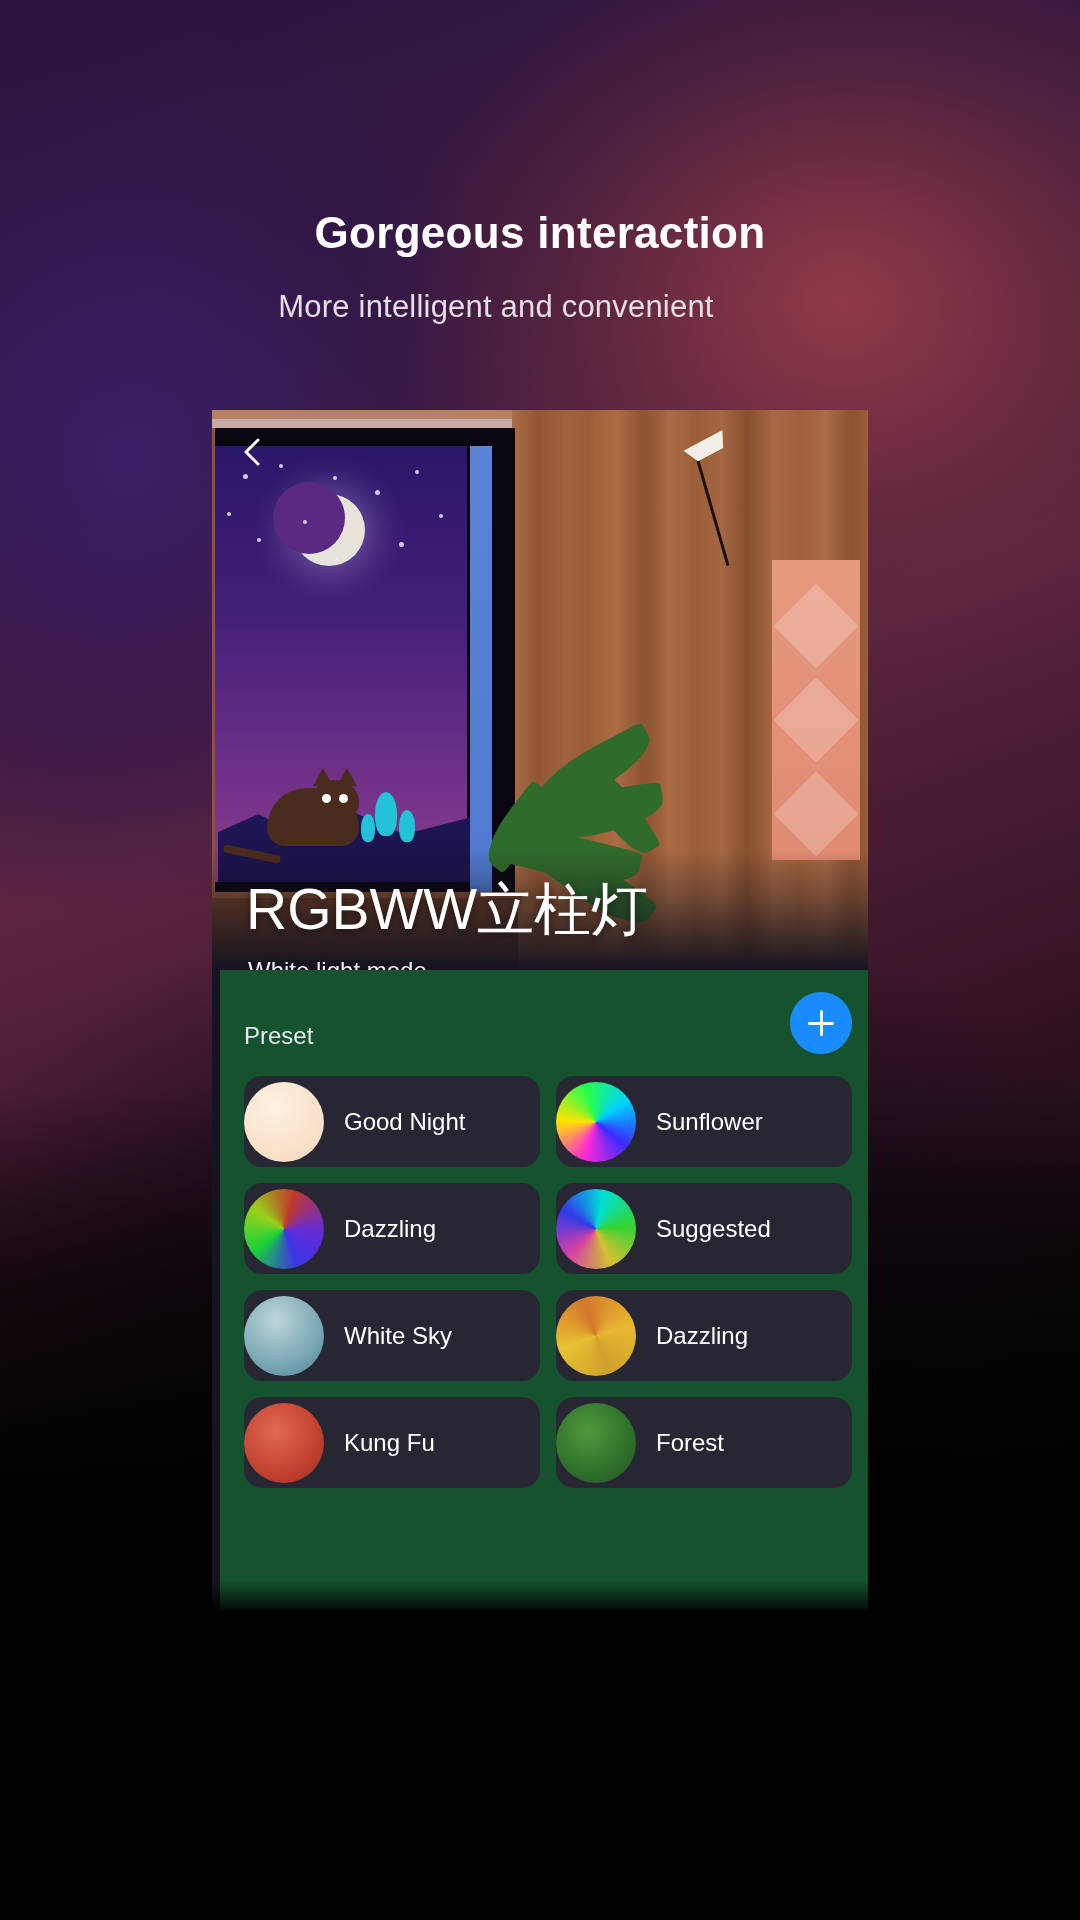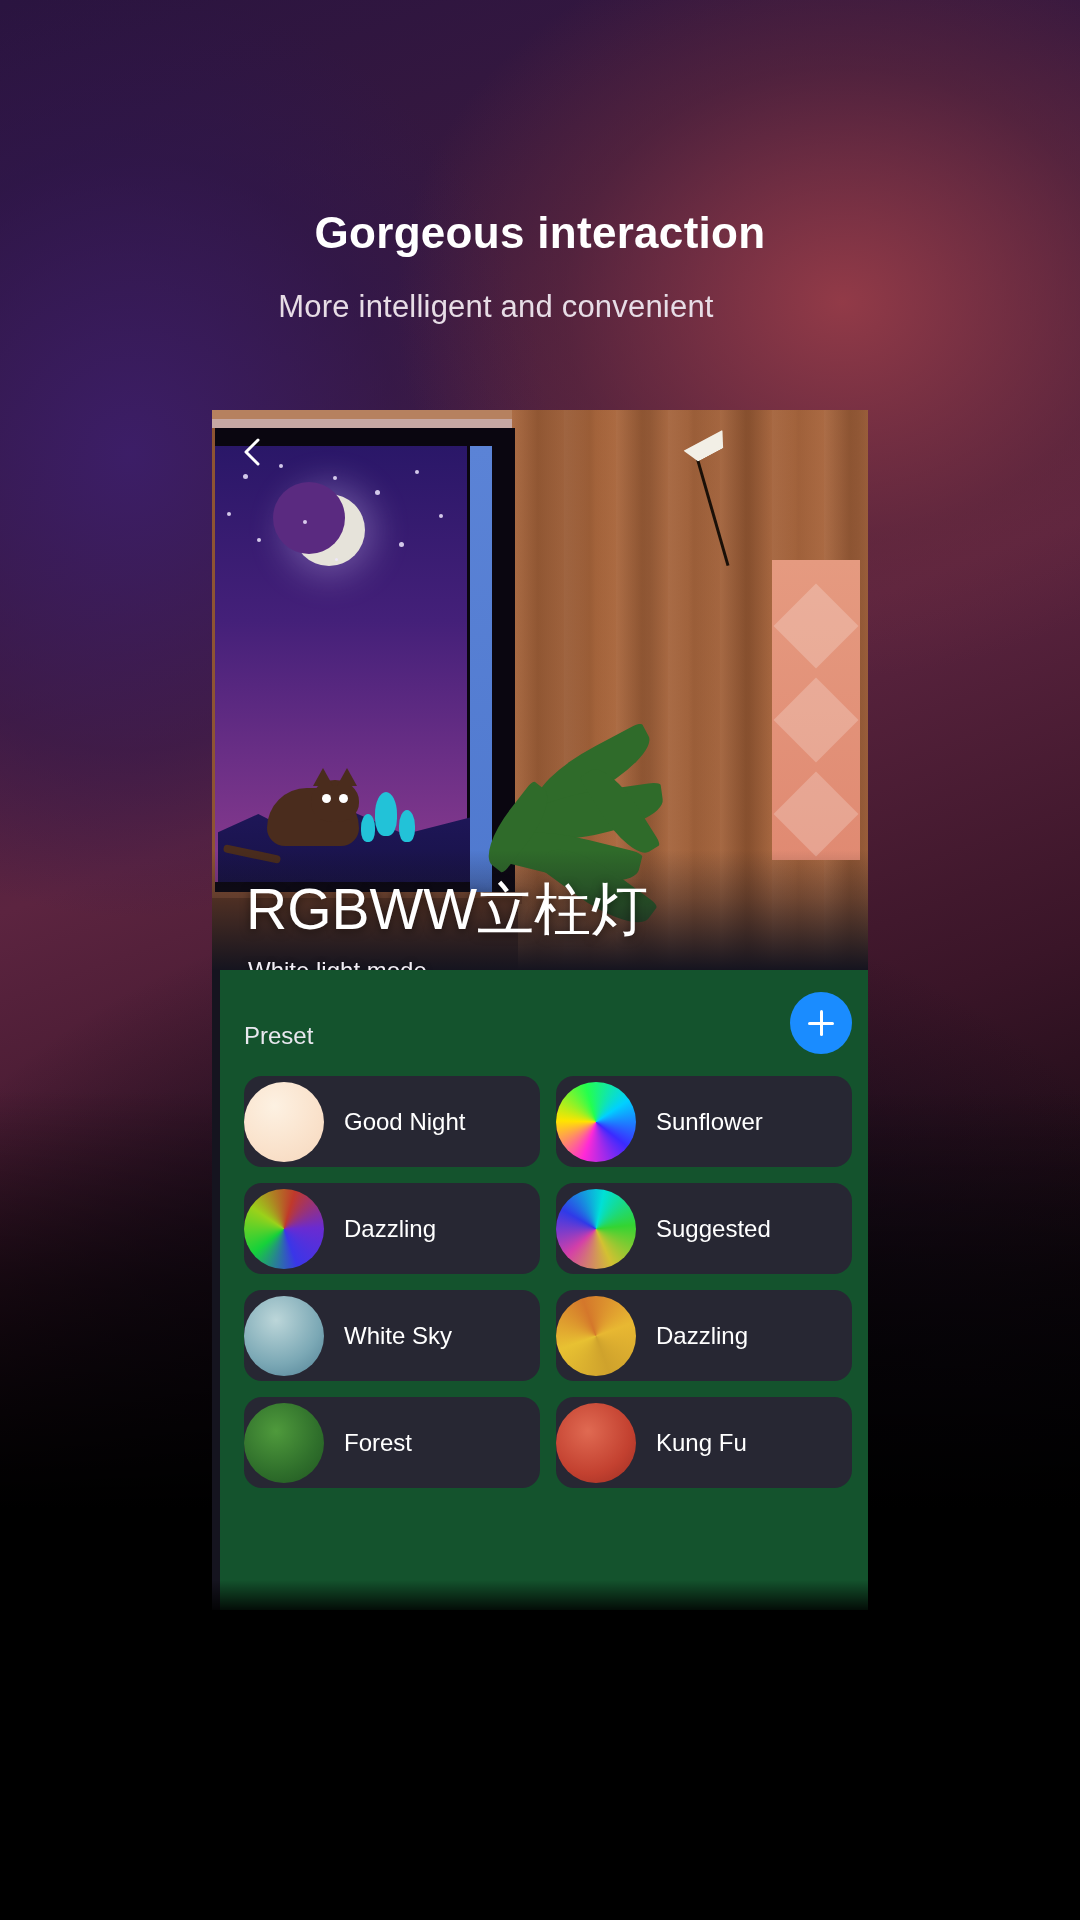--- a/index.html
+++ b/index.html
@@ -276,27 +276,27 @@
             <div class="card-label">White Sky</div>
           </div>
           <div class="card">
             <div class="swatch sw-sunflower"></div>
             <div class="card-label">Dazzling</div>
           </div>
         </div>
 
         <div class="row">
           <div class="card">
+            <div class="swatch sw-kungfu"></div>
+            <div class="card-label">Kung Fu</div>
+          </div>
+          <div class="card">
             <div class="swatch sw-forest"></div>
             <div class="card-label">Forest</div>
           </div>
-          <div class="card">
-            <div class="swatch sw-kungfu"></div>
-            <div class="card-label">Kung Fu</div>
-          </div>
         </div>
 
       </div>
 
     </div>
 
     <div class="phone-bottom-fade"></div>
   </div>
 
 </div>

